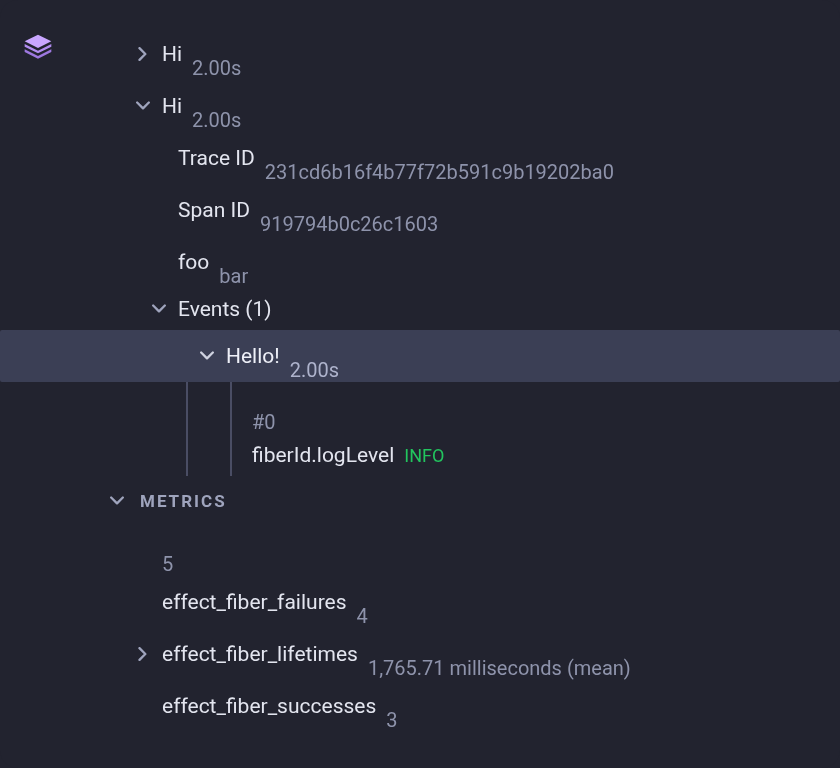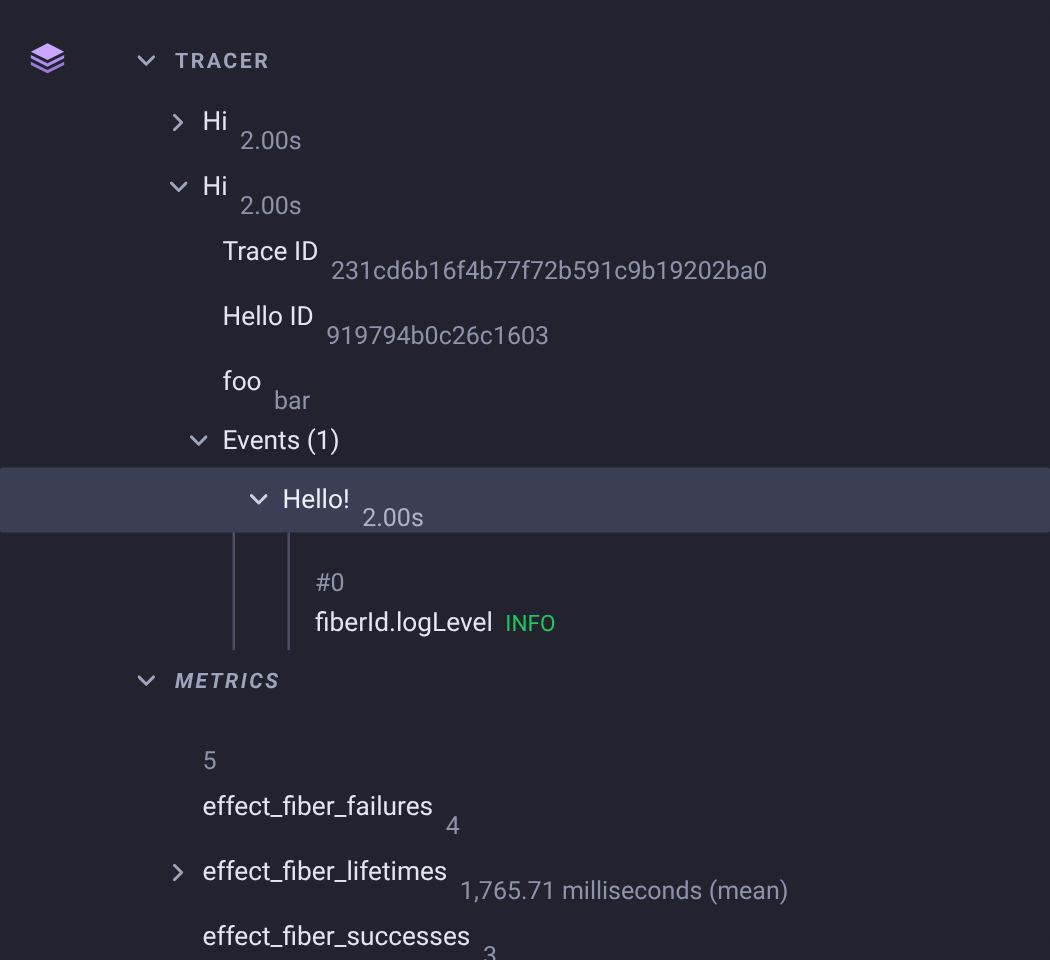--- a/index.html
+++ b/index.html
@@ -138,28 +138,20 @@
   <div class="brand">
     <svg viewBox="0 0 24 24" width="32" height="32" fill="#c9a6ff">
       <path d="M12 2 L22 7 L12 12 L2 7 Z"></path>
       <path d="M12 14 L22 9 L22 11 L12 16 L2 11 L2 9 Z" fill="#b18cf0"></path>
       <path d="M12 18 L22 13 L22 15 L12 20 L2 15 L2 13 Z" fill="#9e78e0"></path>
     </svg>
   </div>
 
   <div class="tree">
 
-    <div class="row section-row">
-      <span class="caret">
-        <svg viewBox="0 0 12 12" width="14" height="14">
-            <path d="M1 3 L6 8 L11 3" stroke="#9fa4bd" stroke-width="2" fill="none" stroke-linecap="round" stroke-linejoin="round"></path>
-          </svg>
-      </span>
-      <span class="section-label">TRACER</span>
-    </div>
 
     <div class="row depth-1">
       <span class="caret">
         <svg viewBox="0 0 12 12" width="14" height="14">
             <path d="M3 1 L8 6 L3 11" stroke="#9fa4bd" stroke-width="2" fill="none" stroke-linecap="round" stroke-linejoin="round"></path>
           </svg>
       </span>
       <span class="label-main">Hi</span>
       <span class="label-dim">2.00s</span>
     </div>
@@ -173,21 +165,21 @@
       <span class="label-main">Hi</span>
       <span class="label-dim">2.00s</span>
     </div>
 
     <div class="row depth-2">
       <span class="label-main">Trace ID</span>
       <span class="label-dim">231cd6b16f4b77f72b591c9b19202ba0</span>
     </div>
 
     <div class="row depth-2">
-      <span class="label-main">Hello ID</span>
+      <span class="label-main">Span ID</span>
       <span class="label-dim">919794b0c26c1603</span>
     </div>
 
     <div class="row depth-2">
       <span class="label-main">foo</span>
       <span class="label-dim">bar</span>
     </div>
 
     <div class="row depth-1" style="padding-left:48px;">
       <span class="caret">
@@ -218,21 +210,21 @@
           <span class="label-dim">#0</span>
         </div>
 
         <div class="row depth-4">
           <span class="label-main">fiberId.logLevel</span>
           <span class="label-tag">INFO</span>
         </div>
       </div>
     </div>
 
-    <div class="row section-row" style="margin-top:4px;font-style:italic;">
+    <div class="row section-row" style="margin-top:4px;">
       <span class="caret">
         <svg viewBox="0 0 12 12" width="14" height="14">
             <path d="M1 3 L6 8 L11 3" stroke="#9fa4bd" stroke-width="2" fill="none" stroke-linecap="round" stroke-linejoin="round"></path>
           </svg>
       </span>
       <span class="section-label">METRICS</span>
     </div>
 
     <div class="row depth-1">
       <span class="caret-spacer"></span>

